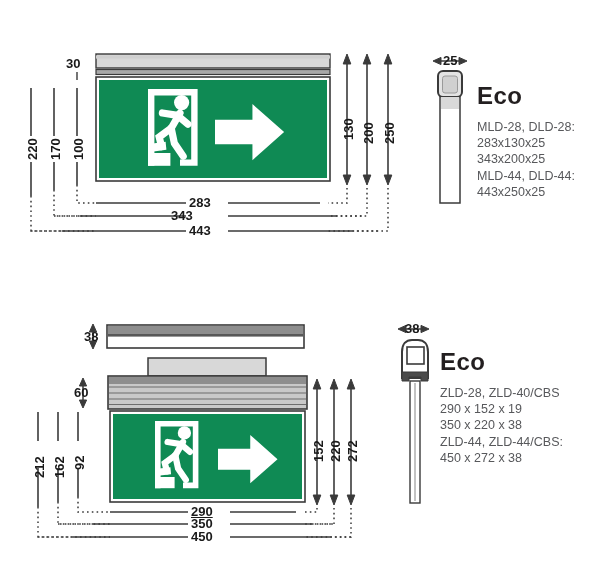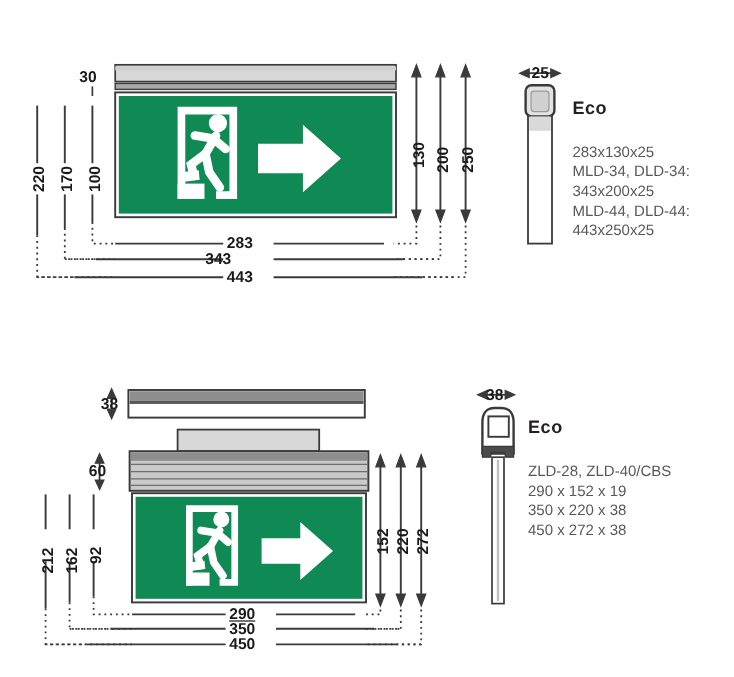--- a/index.html
+++ b/index.html
@@ -38,21 +38,21 @@
     line-height: 1;
   }
   .dimtext.vert {
     transform-origin: 0 0;
     transform: rotate(-90deg);
   }
   .eco-title {
     position: absolute;
     font-family: "Liberation Sans", sans-serif;
     font-weight: bold;
-    font-size: 15px;
+    font-size: 24px;
     letter-spacing: 0.5px;
     color: #231f20;
     white-space: nowrap;
   }
   .spec-block {
     position: absolute;
     font-family: "Liberation Sans", sans-serif;
     font-size: 12.5px;
     line-height: 16.2px;
     color: #57585b;
@@ -312,22 +312,22 @@
 
   <div class="dimtext" style="left:189px; top:196px;">283</div>
   <div class="dimtext" style="left:171px; top:209px;">343</div>
   <div class="dimtext" style="left:189px; top:224px;">443</div>
 
   <div class="dimtext" style="left:443px; top:54px;">25</div>
 
   <div class="eco-title" style="left:477px; top:82px;">Eco</div>
 
   <div class="spec-block" style="left:477px; top:119px;">
+    <div>MLD-28, DLD-28:</div>
     <div>283x130x25</div>
-    <div>MLD-34, DLD-34:</div>
     <div>343x200x25</div>
     <div>MLD-44, DLD-44:</div>
     <div>443x250x25</div>
   </div>
 
   <div class="dimtext" style="left:84px; top:330px;">38</div>
 
   <div class="dimtext" style="left:74px; top:386px;">60</div>
 
   <div class="dimtext vert" style="left:33px; top:478px;">212</div>
@@ -343,16 +343,17 @@
   <div class="dimtext" style="left:191px; top:530px;">450</div>
 
   <div class="dimtext" style="left:405px; top:322px;">38</div>
 
   <div class="eco-title" style="left:440px; top:348px;">Eco</div>
 
   <div class="spec-block" style="left:440px; top:385px;">
     <div>ZLD-28, ZLD-40/CBS</div>
     <div>290 x 152 x 19</div>
     <div>350 x 220 x 38</div>
+    <div>ZLD-44, ZLD-44/CBS:</div>
     <div>450 x 272 x 38</div>
   </div>
 
 </div>
 
 </body></html>

